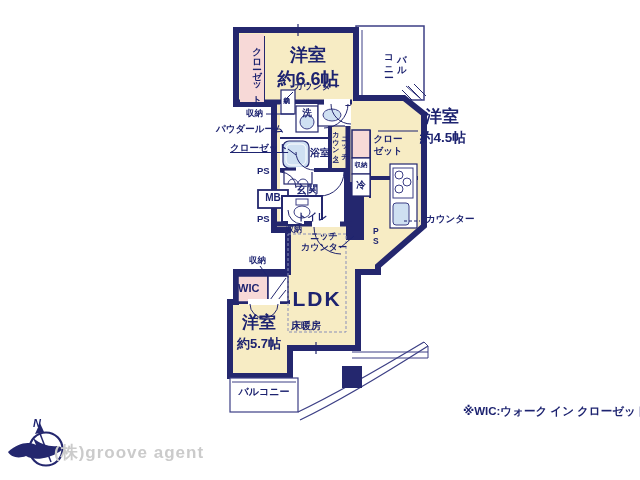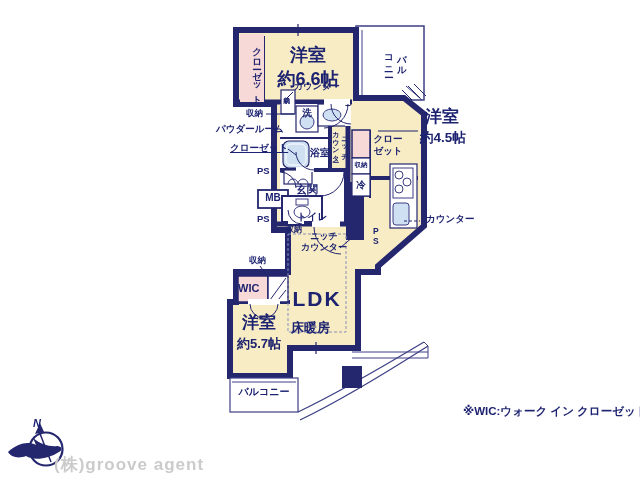--- a/index.html
+++ b/index.html
@@ -160,24 +160,24 @@
   <div class="lbl ctr" style="left:371px;top:146px;width:34px;font-size:9.5px;">ゼット</div>
   <div class="lbl ctr" style="left:352px;top:162px;width:18px;font-size:6.5px;">収納</div>
   <div class="lbl ctr" style="left:352px;top:180px;width:18px;font-size:9.5px;">冷</div>
   <div class="lbl v" style="left:371px;top:226px;height:20px;font-size:8.5px;letter-spacing:0;">PS</div>
   <div class="lbl" style="left:426px;top:214px;font-size:9.5px;">カウンター</div>
 
   <div class="lbl" style="left:286px;top:226px;font-size:8px;">収納</div>
   <div class="lbl ctr" style="left:304px;top:232px;width:40px;font-size:9px;">ニッチ</div>
   <div class="lbl ctr" style="left:298px;top:243px;width:52px;font-size:9px;">カウンター</div>
   <div class="lbl ctr" style="left:282px;top:252px;width:70px;font-size:21px;letter-spacing:2px;margin-top:36px;">LDK</div>
-  <div class="lbl" style="left:291px;top:321px;font-size:13px;">床暖房</div>
+  <div class="lbl" style="left:291px;top:321px;font-size:10px;">床暖房</div>
 
   <div class="lbl" style="left:249px;top:256px;font-size:8.5px;">収納</div>
   <div class="lbl ctr" style="left:238px;top:283px;width:14px;font-size:11px;">WIC</div>
   <div class="lbl ctr" style="left:230px;top:314px;width:58px;font-size:17px;">洋室</div>
   <div class="lbl ctr" style="left:226px;top:337px;width:66px;font-size:13px;">約5.7帖</div>
   <div class="lbl ctr" style="left:234px;top:387px;width:60px;font-size:10px;">バルコニー</div>
 
   <div class="lbl note" style="left:463px;top:405px;font-size:11.5px;">※WIC:ウォーク イン クローゼット</div>
-  <div class="lbl wm" style="left:54px;top:444px;font-size:17px;margin-top:12px;">(株)groove agent</div>
+  <div class="lbl wm" style="left:54px;top:444px;font-size:17px;">(株)groove agent</div>
   <div class="lbl" style="left:33px;top:418px;font-size:11px;font-style:italic;">N</div>
 </div>
 
 </body></html>

